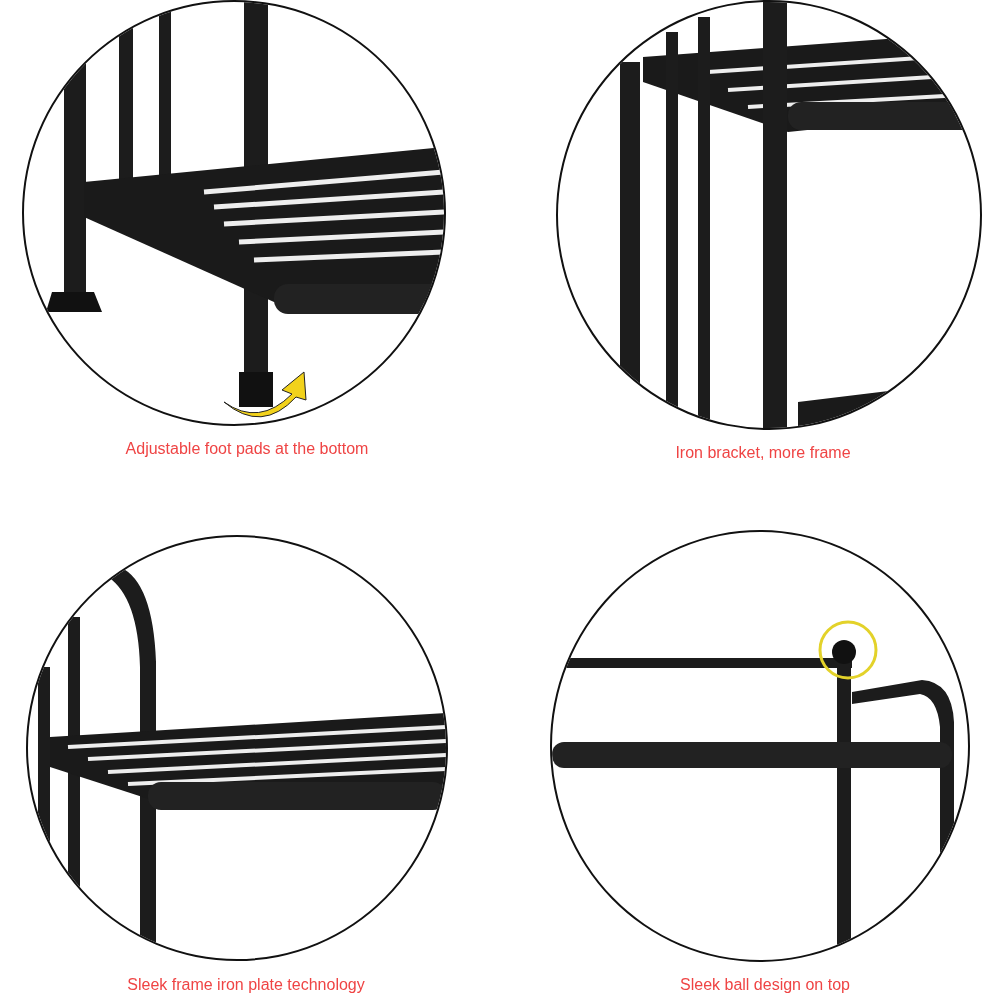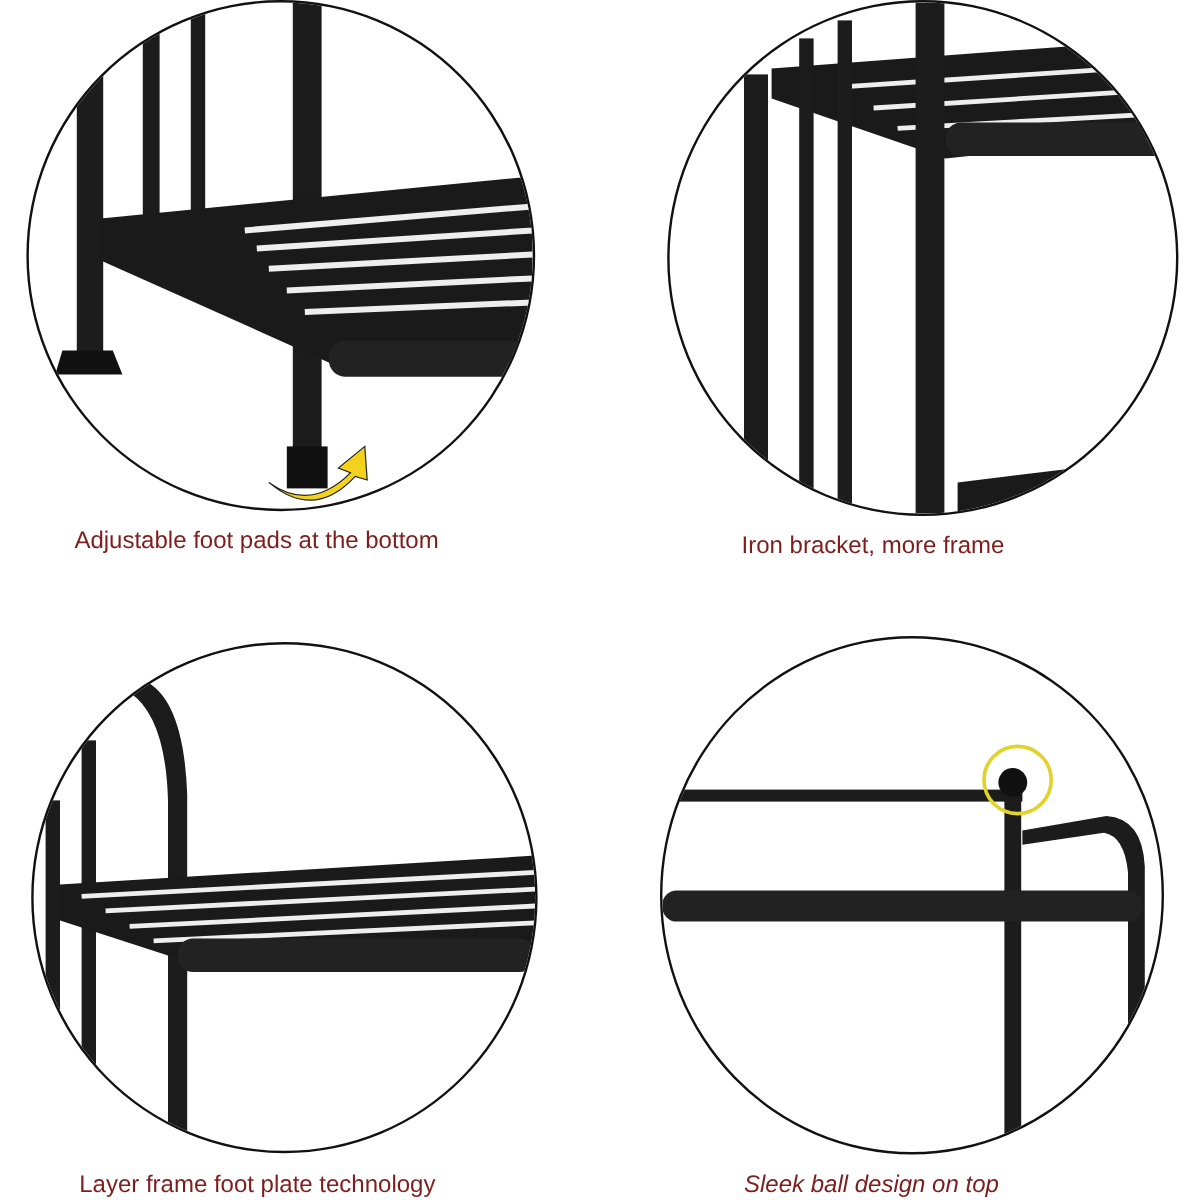--- a/index.html
+++ b/index.html
@@ -1,20 +1,20 @@
 <!DOCTYPE html>
 <html><head>
 <meta charset="utf-8">
 <style>
   html,body{margin:0;padding:0;background:#fff;}
   body{width:1000px;height:1000px;position:relative;overflow:hidden;font-family:"Liberation Sans",sans-serif;}
   .panel{position:absolute;}
   .circle{position:absolute;border:2px solid #111;border-radius:50%;overflow:hidden;background:#fff;}
   .circle svg{position:absolute;left:0;top:0;width:100%;height:100%;}
-  .caption{position:absolute;font-size:20px;color:#7f1d1d;white-space:nowrap;}
+  .caption{position:absolute;font-size:16px;color:#ef4444;text-align:center;white-space:nowrap;}
 </style>
 </head>
 <body>
 
 <div class="panel">
   <div class="circle" style="left:22px;top:0px;width:420px;height:422px;">
     <svg viewBox="0 0 420 422">
       <rect x="40" y="60" width="22" height="240" fill="#1c1c1c"></rect>
       <rect x="95" y="0" width="14" height="200" fill="#1c1c1c"></rect>
       <rect x="135" y="0" width="12" height="200" fill="#1c1c1c"></rect>
@@ -65,28 +65,28 @@
       <polygon points="22,200 418,176 418,250 130,265 22,230" fill="#1a1a1a"></polygon>
       <g stroke="#eee" stroke-width="4">
         <line x1="40" y1="210" x2="418" y2="190"></line>
         <line x1="60" y1="222" x2="418" y2="204"></line>
         <line x1="80" y1="235" x2="418" y2="218"></line>
         <line x1="100" y1="247" x2="418" y2="232"></line>
       </g>
       <rect x="120" y="245" width="298" height="28" rx="13" fill="#222"></rect>
     </svg>
   </div>
-  <div class="caption" style="left:66px;top:976px;width:360px;">Layer frame foot plate technology</div>
+  <div class="caption" style="left:66px;top:976px;width:360px;">Sleek frame iron plate technology</div>
 </div>
 
 <div class="panel">
   <div class="circle" style="left:550px;top:530px;width:416px;height:428px;">
     <svg viewBox="0 0 416 428">
       <rect x="0" y="126" width="300" height="10" fill="#1c1c1c"></rect>
       <rect x="285" y="130" width="14" height="298" fill="#1c1c1c"></rect>
       <circle cx="292" cy="120" r="12" fill="#111"></circle>
       <path d="M300,160 L370,148 Q400,150 402,190 L402,428 L388,428 L388,195 Q385,165 368,162 L300,172 Z" fill="#1c1c1c"></path>
       <rect x="0" y="210" width="400" height="26" rx="12" fill="#222"></rect>
       <circle cx="296" cy="118" r="28" fill="none" stroke="#E3D22A" stroke-width="3"></circle>
     </svg>
   </div>
-  <div class="caption" style="left:620px;top:976px;width:290px;font-style:italic;">Sleek ball design on top</div>
+  <div class="caption" style="left:620px;top:976px;width:290px;">Sleek ball design on top</div>
 </div>
 
 </body></html>

